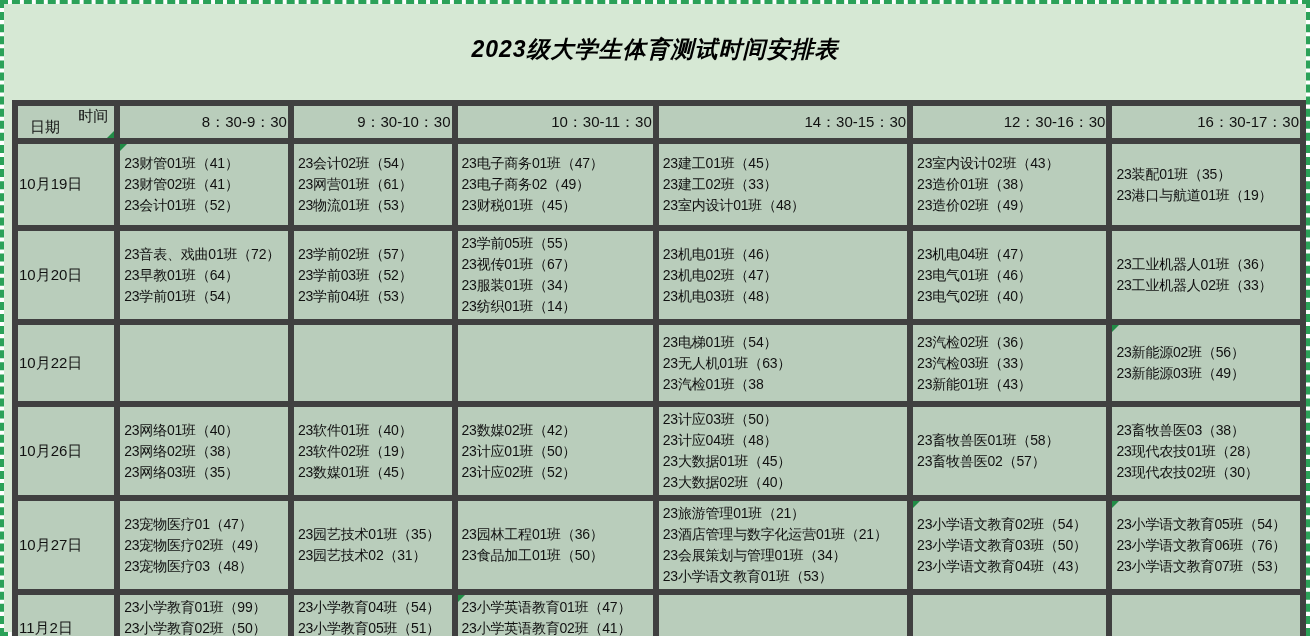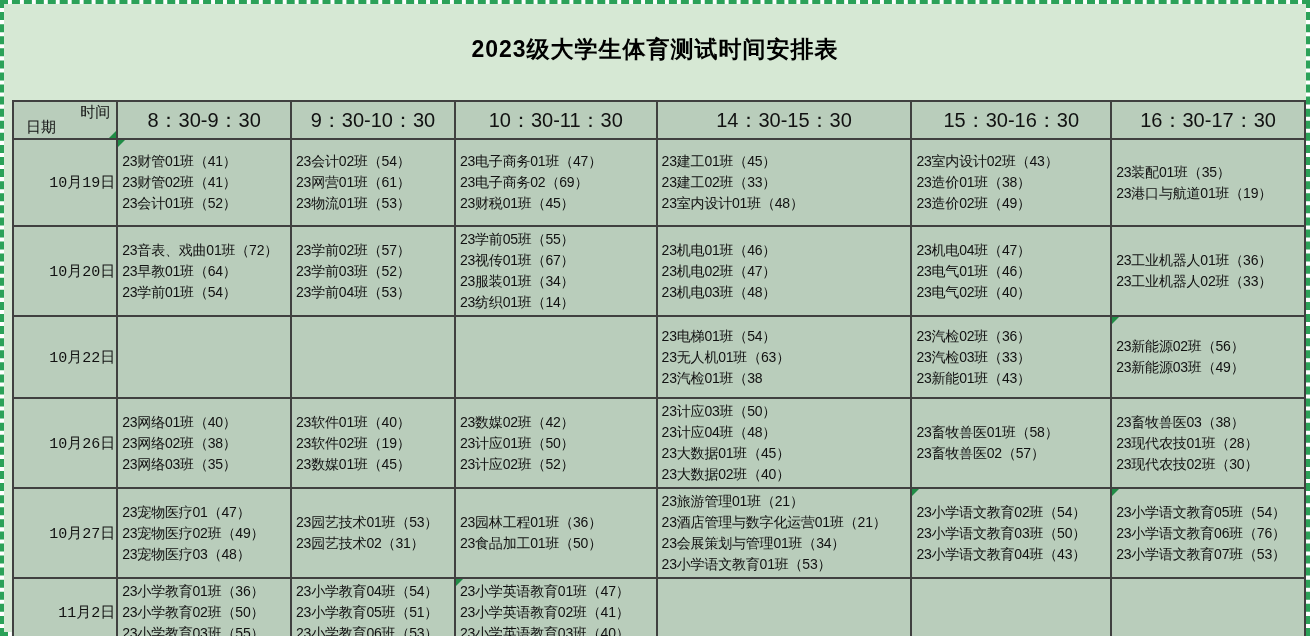--- a/index.html
+++ b/index.html
@@ -20,29 +20,30 @@
   }
   .title {
     position: absolute;
     top: 30px; left: 0; right: 0;
     margin: 0;
     text-align: center;
     font-size: 23px;
     font-weight: bold;
     color: #000;
     letter-spacing: 1px;
+    font-style: italic;
   }
   table.schedule {
     position: absolute;
     left: 8px; top: 96px;
     border-collapse: collapse;
     table-layout: fixed;
   }
   table.schedule td {
-    border: 2px solid #404040;
+    border: 6px solid #404040;
     background: #b9cdbb;
     color: #111;
     position: relative;
     overflow: visible;
   }
   td.corner-cell {
     background:
       linear-gradient(to bottom right,
         rgba(0,0,0,0) calc(50% - 0.8px),
         #1c1c1c calc(50% - 0.8px),
@@ -53,29 +54,28 @@
   .corner-time {
     position: absolute; top: 1px; right: 6px;
     font-size: 15px;
   }
   .corner-date {
     position: absolute; bottom: 1px; left: 12px;
     font-size: 15px;
     font-family: Liberation Serif, serif;
   }
   td.time-header {
-    text-align: center;
-    vertical-align: middle;
-    font-size: 20px;
-  }
-  td.date-cell {
     text-align: right;
     vertical-align: middle;
     font-size: 15px;
-    font-family: Liberation Mono, monospace;
+  }
+  td.date-cell {
+    text-align: left;
+    vertical-align: middle;
+    font-size: 15px;
   }
   td.class-cell {
     vertical-align: middle;
     padding: 2px 1px 2px 4px;
     font-size: 14px;
   }
   .class-line {
     white-space: nowrap;
     line-height: 21px;
     letter-spacing: -0.2px;
@@ -113,39 +113,39 @@
       <tr style="height:38px;">
         <td class="corner-cell">
           <span class="corner-time">时间</span>
           <span class="corner-date">日期</span>
         <span class="marker-br"></span>
           </td>
       <td class="time-header">8：30-9：30</td>
           <td class="time-header">9：30-10：30</td>
           <td class="time-header">10：30-11：30</td>
           <td class="time-header">14：30-15：30</td>
-          <td class="time-header">15：30-16：30</td>
+          <td class="time-header">12：30-16：30</td>
           <td class="time-header">16：30-17：30</td>
         </tr>
     <tr style="height: 87px;">
           <td class="date-cell">10月19日</td>
           <td class="class-cell">
             <div class="class-line">23财管01班（41）</div>
             <div class="class-line">23财管02班（41）</div>
             <div class="class-line">23会计01班（52）</div>
             <span class="marker-tl"></span>
           </td>
           <td class="class-cell">
             <div class="class-line">23会计02班（54）</div>
             <div class="class-line">23网营01班（61）</div>
             <div class="class-line">23物流01班（53）</div>
           </td>
           <td class="class-cell">
             <div class="class-line">23电子商务01班（47）</div>
-            <div class="class-line">23电子商务02（69）</div>
+            <div class="class-line">23电子商务02（49）</div>
             <div class="class-line">23财税01班（45）</div>
           </td>
           <td class="class-cell">
             <div class="class-line">23建工01班（45）</div>
             <div class="class-line">23建工02班（33）</div>
             <div class="class-line">23室内设计01班（48）</div>
           </td>
           <td class="class-cell">
             <div class="class-line">23室内设计02班（43）</div>
             <div class="class-line">23造价01班（38）</div>
@@ -244,21 +244,21 @@
           </td>
         </tr>
         <tr style="height: 85px;">
           <td class="date-cell">10月27日</td>
           <td class="class-cell">
             <div class="class-line">23宠物医疗01（47）</div>
             <div class="class-line">23宠物医疗02班（49）</div>
             <div class="class-line">23宠物医疗03（48）</div>
           </td>
           <td class="class-cell">
-            <div class="class-line">23园艺技术01班（53）</div>
+            <div class="class-line">23园艺技术01班（35）</div>
             <div class="class-line">23园艺技术02（31）</div>
           </td>
           <td class="class-cell">
             <div class="class-line">23园林工程01班（36）</div>
             <div class="class-line">23食品加工01班（50）</div>
           </td>
           <td class="class-cell">
             <div class="class-line">23旅游管理01班（21）</div>
             <div class="class-line">23酒店管理与数字化运营01班（21）</div>
             <div class="class-line">23会展策划与管理01班（34）</div>
@@ -273,21 +273,21 @@
           <td class="class-cell">
             <div class="class-line">23小学语文教育05班（54）</div>
             <div class="class-line">23小学语文教育06班（76）</div>
             <div class="class-line">23小学语文教育07班（53）</div>
             <span class="marker-tl"></span>
           </td>
         </tr>
         <tr style="height: 66px;">
           <td class="date-cell">11月2日</td>
           <td class="class-cell">
-            <div class="class-line">23小学教育01班（36）</div>
+            <div class="class-line">23小学教育01班（99）</div>
             <div class="class-line">23小学教育02班（50）</div>
             <div class="class-line">23小学教育03班（55）</div>
           </td>
           <td class="class-cell">
             <div class="class-line">23小学教育04班（54）</div>
             <div class="class-line">23小学教育05班（51）</div>
             <div class="class-line">23小学教育06班（53）</div>
           </td>
           <td class="class-cell">
             <div class="class-line">23小学英语教育01班（47）</div>

